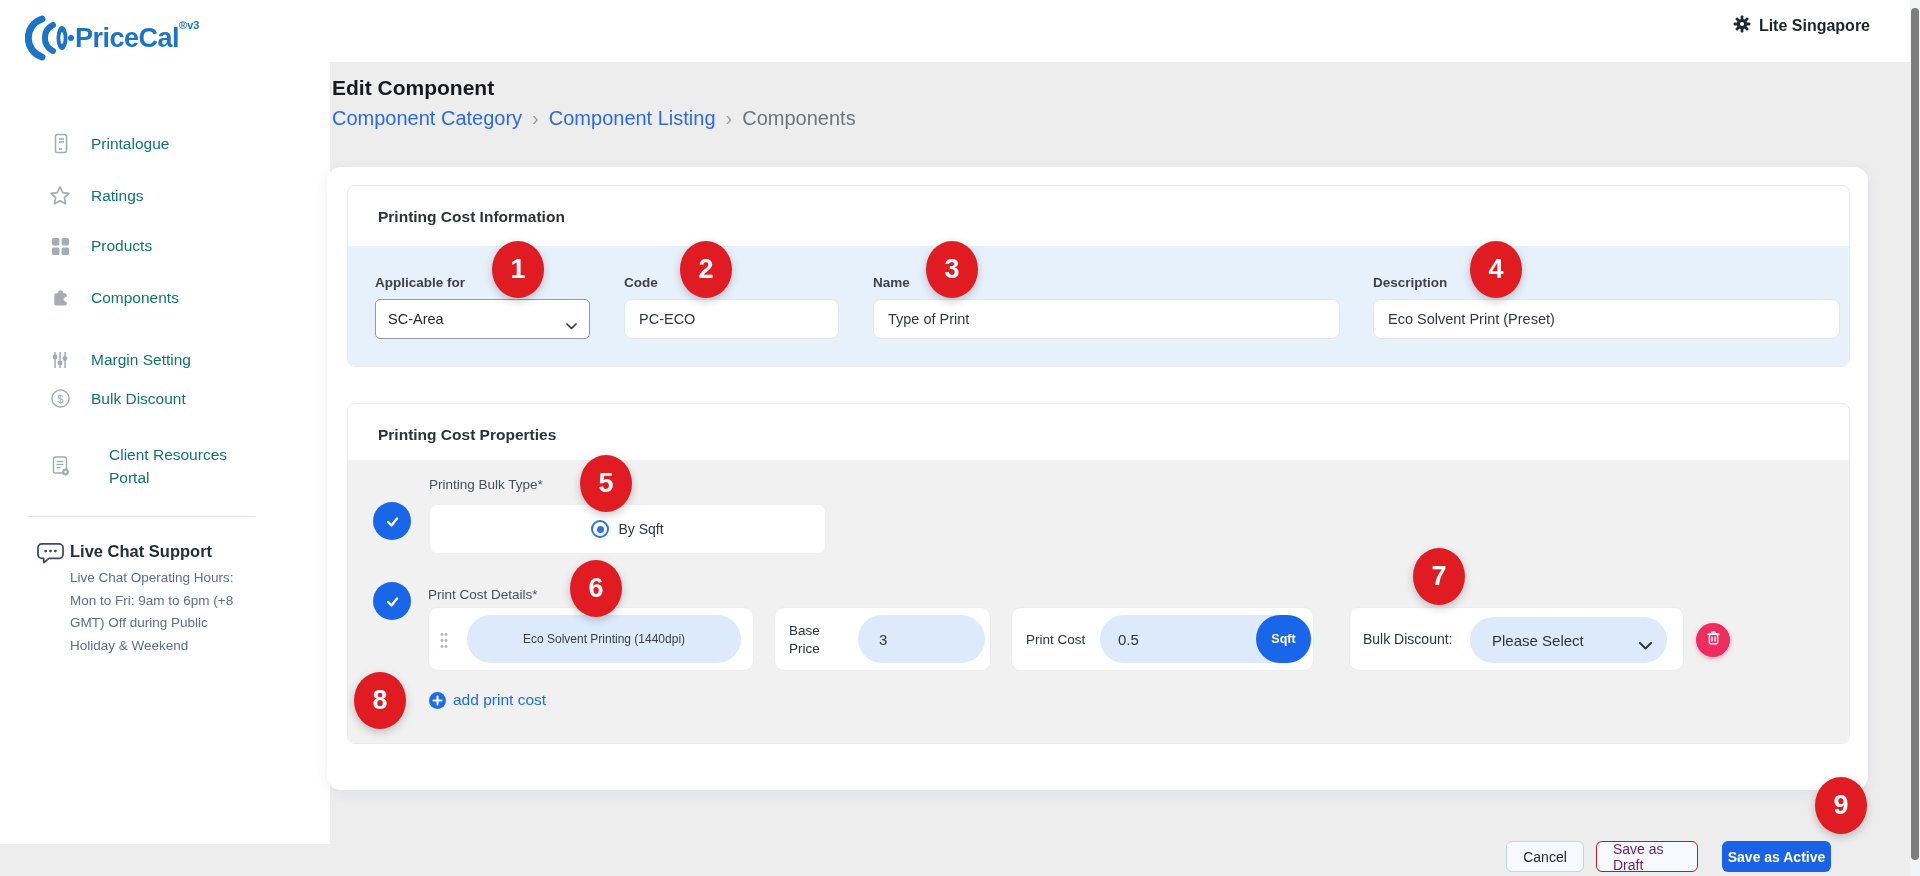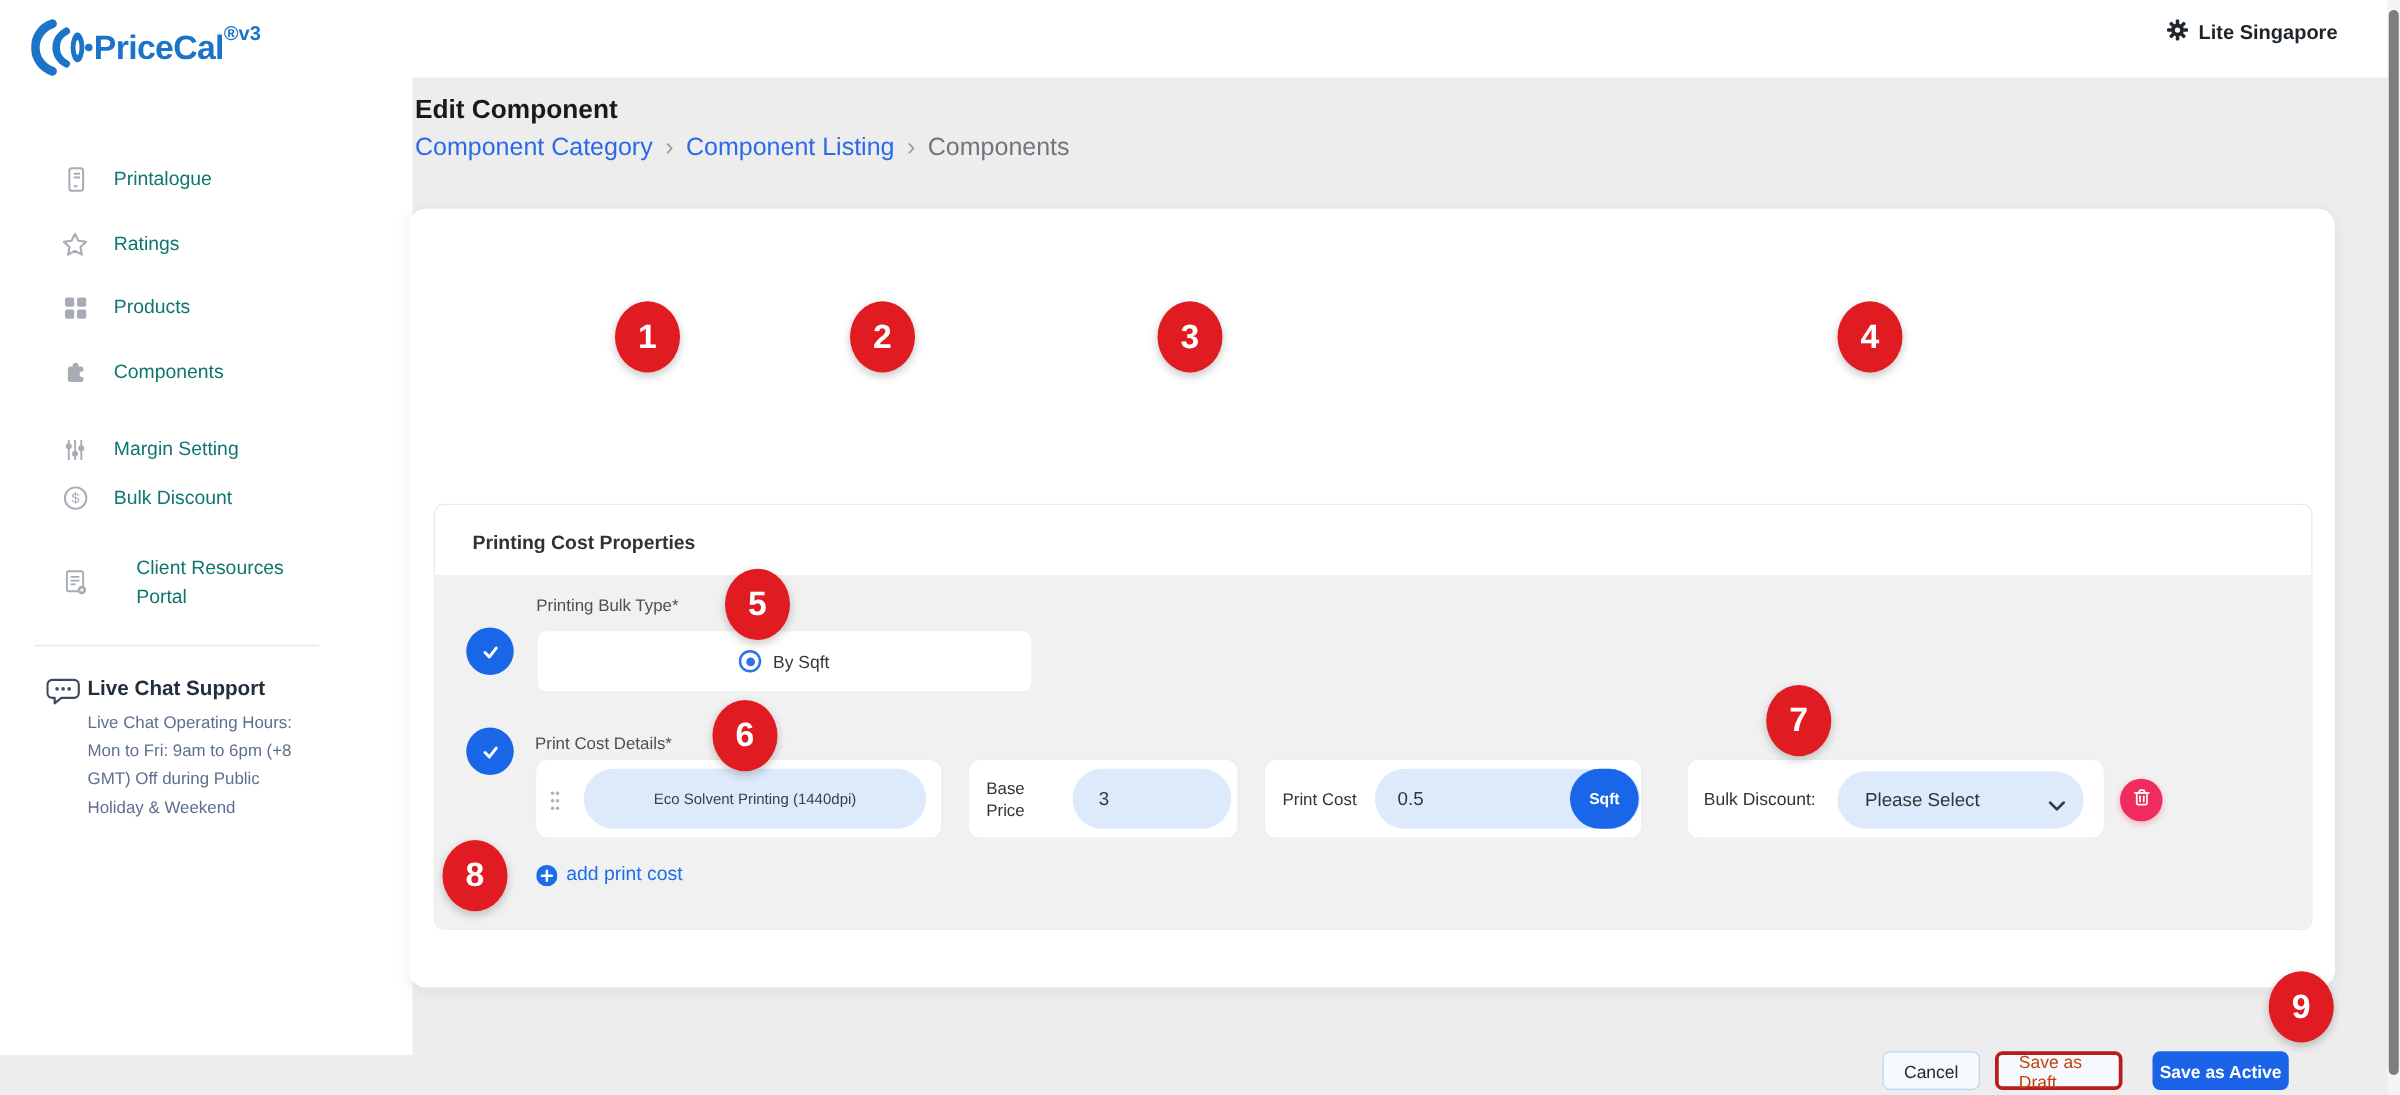--- a/index.html
+++ b/index.html
@@ -6,21 +6,21 @@
   .stage{position:relative;width:1920px;height:876px;background:#ededee;overflow:hidden;}
 
   
   .topbar{position:absolute;left:282px;top:0;width:1638px;height:62px;background:#ffffff;}
   .region{position:absolute;top:15px;right:50px;display:flex;align-items:center;gap:8px;
           font-size:16px;font-weight:700;color:#1d242c;cursor:pointer;}
   .sidebar{position:absolute;left:0;top:0;width:282px;height:844px;background:#ffffff;padding-left:48px;}
 
   .logo{position:absolute;left:25px;top:15px;display:flex;align-items:flex-start;}
   .brand{font-size:27px;font-weight:800;color:#1b74c8;letter-spacing:-.5px;line-height:46px;}
-  .brand-sup{font-size:16px;font-weight:700;color:#1b74c8;margin-top:4px;}
+  .brand-sup{font-size:11px;font-weight:700;color:#1b74c8;margin-top:4px;}
 
   .nav-item{position:absolute;left:0;width:282px;display:flex;align-items:center;gap:19px;
             padding-left:48px;box-sizing:border-box;color:#0f766e;font-size:15.5px;cursor:pointer;}
   .nav-item .nico{width:24px;display:flex;justify-content:center;flex:0 0 24px;}
   .nav-label{line-height:20px;}
   .crp .nav-label{width:132px;line-height:23px;margin-left:18px;}
 
   .side-divider{position:absolute;left:27px;top:516px;width:228px;height:1px;background:#e4e6e9;}
   .chat-ico{position:absolute;left:37px;top:541px;}
   .support-title{position:absolute;left:70px;top:542px;font-size:16.5px;font-weight:700;color:#232e3f;}
@@ -99,21 +99,21 @@
          font-size:27px;font-weight:700;display:flex;align-items:center;justify-content:center;
          box-shadow:0 3px 8px rgba(0,0,0,.22);}
   .b1{left:492px;top:241px;} .b2{left:680px;top:241px;} .b3{left:926px;top:241px;} .b4{left:1470px;top:241px;}
   .b5{left:580px;top:455px;} .b6{left:570px;top:560px;} .b7{left:1413px;top:548px;}
   .b8{left:354px;top:672px;} .b9{left:1815px;top:777px;}
 
   
   .btn{position:absolute;top:841px;height:31px;border-radius:6px;font-size:14px;display:flex;align-items:center;
        justify-content:center;box-sizing:border-box;cursor:pointer;font-family:"Liberation Sans",sans-serif;}
   .btn-cancel{left:1506px;width:78px;background:#f6faff;border:1px solid #bcd6f3;color:#25292e;}
-  .btn-draft{left:1596px;width:102px;background:#f6faff;border:3px solid #b91c1c;color:#c2410c;padding-left:16px;}
+  .btn-draft{left:1596px;width:102px;background:#f6faff;border:1px solid #b91c1c;color:#701a75;padding-left:16px;}
   .btn-active{left:1722px;width:109px;background:#1a63e8;border:none;color:#fff;font-weight:700;}
 
   
   .sb-track{position:absolute;right:0;top:0;width:10px;height:876px;background:#f3f4f5;}
   .sb-thumb{position:absolute;right:1px;top:8px;width:8px;height:852px;background:#7d7d7d;border-radius:4px;cursor:pointer;}
 </style>
 </head>
 <body>
 
 <div class="stage">
@@ -266,20 +266,43 @@
   <div class="breadcrumb">
     <span class="crumb-link">Component Category</span>
     <span class="crumb-sep">›</span>
     <span class="crumb-link">Component Listing</span>
     <span class="crumb-sep">›</span>
     <span class="crumb-current">Components</span>
   </div>
 
   <div class="outer-card"></div>
 
+  <div class="card card1">
+    <div class="card-title">Printing Cost Information</div>
+    <div class="info-body"></div>
+
+    <div class="f-label fl-af">Applicable for</div>
+    <div class="select-box sb-af">
+      <span>SC-Area</span>
+      <span class="chev">
+        <svg width="11" height="7" viewBox="0 0 11 7">
+            <polyline points="1,1 5.5,5.5 10,1" fill="none" stroke="#3a4049" stroke-width="1.7" stroke-linecap="round" stroke-linejoin="round"></polyline>
+          </svg>
+      </span>
+    </div>
+
+    <div class="f-label fl-code">Code</div>
+    <input class="tinput ti-code" value="PC-ECO" style="">
+
+    <div class="f-label fl-name">Name</div>
+    <input class="tinput ti-name" value="Type of Print" style="">
+
+    <div class="f-label fl-desc">Description</div>
+    <input class="tinput ti-desc" value="Eco Solvent Print (Preset)" style="">
+  </div>
 
   <div class="card card2">
     <div class="card-title">Printing Cost Properties</div>
     <div class="props-body"></div>
 
     <div class="checkmark chk1">
       <svg width="17" height="17" viewBox="0 0 17 17">
           <polyline points="4,9 7.5,12.5 13,5.5" fill="none" stroke="#fff" stroke-width="2.4" stroke-linecap="round" stroke-linejoin="round"></polyline>
         </svg>
     </div>

